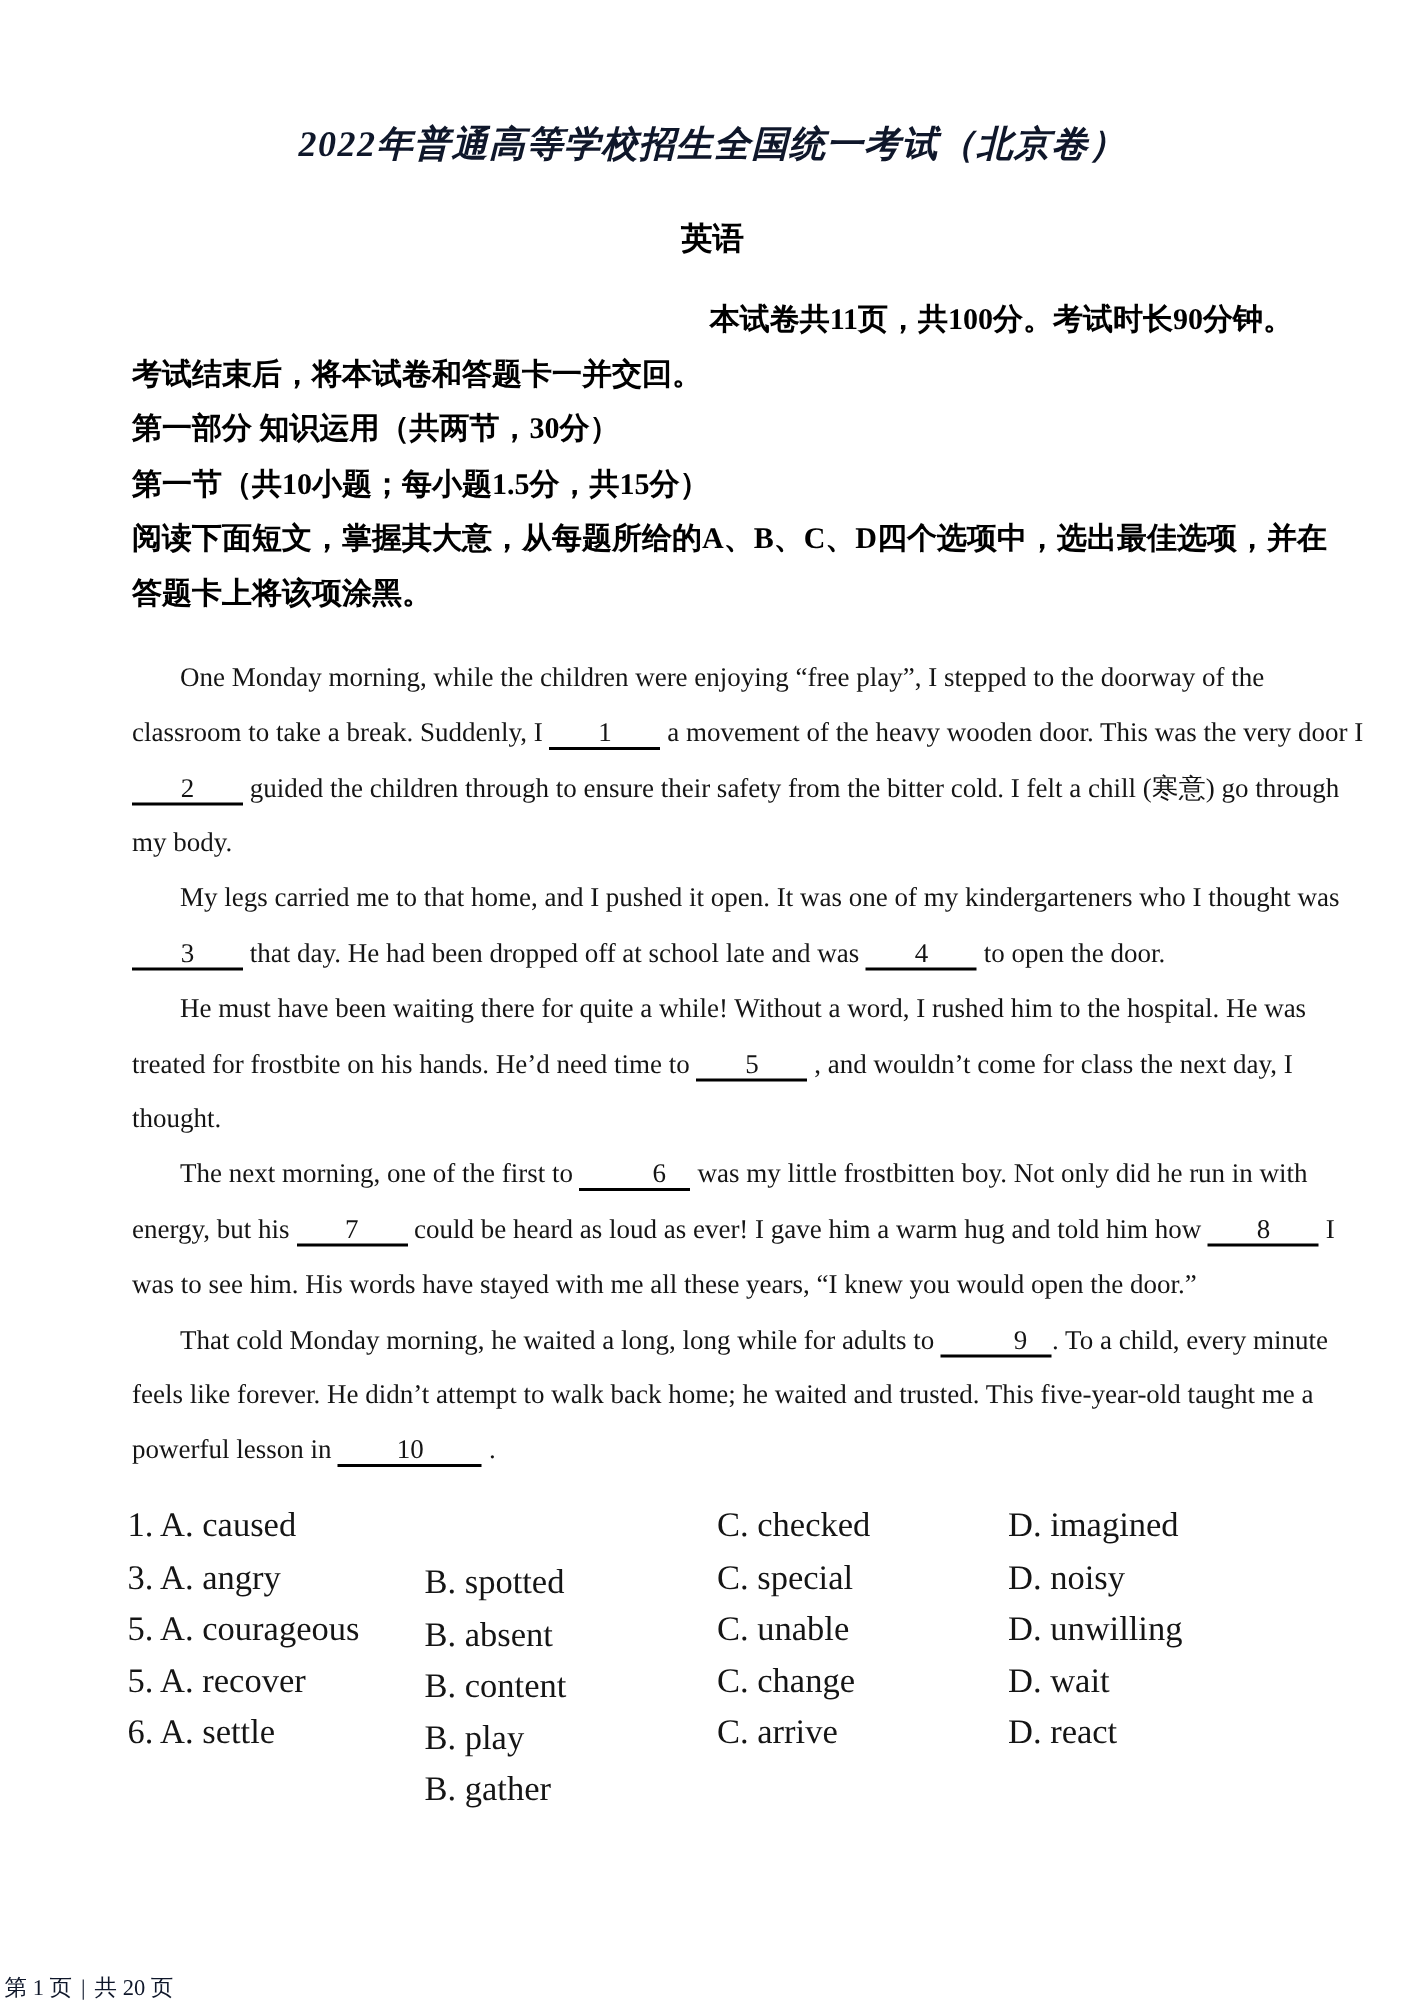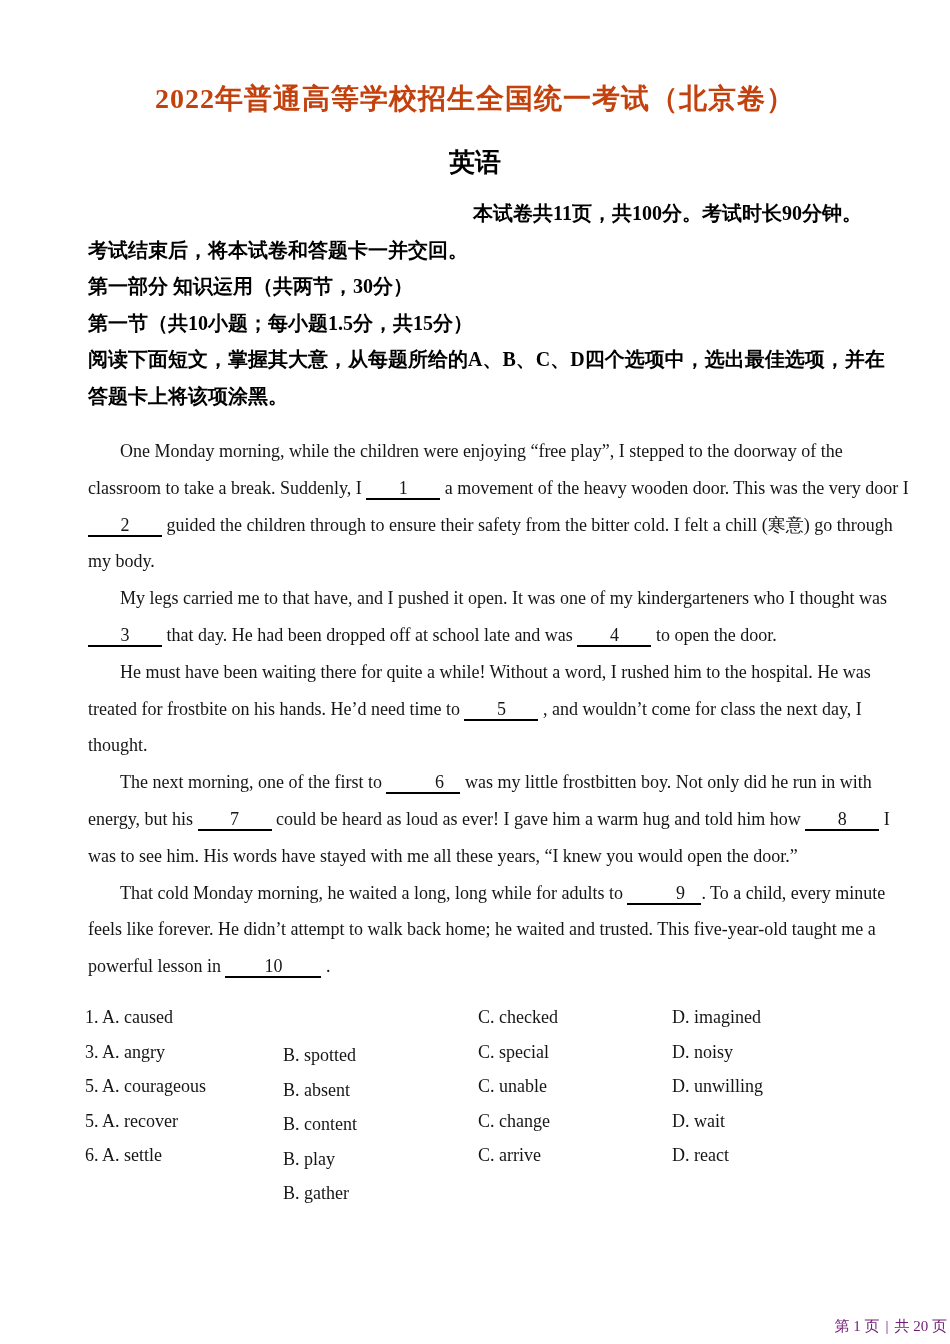--- a/index.html
+++ b/index.html
@@ -11,32 +11,33 @@
     font-family: "Liberation Serif", "DejaVu Serif", serif;
     color: #111111;
     overflow: hidden;
   }
   .title {
     position: absolute;
     top: 80px; left: 0;
     width: 100%;
     margin: 0;
     text-align: center;
-    font-size: 28px;
+    font-size: 24px;
     font-weight: 700;
-    color: #c2410c;
+    color: #0f172a;
     letter-spacing: 1px;
+    font-style: italic;
   }
   .subject {
     position: absolute;
     top: 145px; left: 0;
     width: 100%;
     margin: 0;
     text-align: center;
-    font-size: 26px;
+    font-size: 21px;
     font-weight: 700;
     color: #000000;
     font-family: Liberation Serif, serif;
   }
   .instructions {
     position: absolute;
     top: 195px; left: 88px;
     width: 774px;
     font-size: 20px;
     font-weight: 700;
@@ -61,38 +62,38 @@
     line-height: 20px;
     border-bottom: 2px solid #000000;
     text-align: center;
     color: #151515;
   }
   .blank.wide { width: 96px; }
   .options {
     position: absolute;
     top: 1000px; left: 85px;
     width: 800px;
-    font-size: 18px;
+    font-size: 23px;
     line-height: 34.6px;
     color: #151515;
   }
   .orow { position: relative; height: 34.6px; white-space: nowrap; }
   .ocell { position: absolute; top: 0; }
   .ocell.c0 { left: 0; }
   .ocell.c1 { left: 198px; margin-top: 38px; }
   .ocell.c2 { left: 393px; }
   .ocell.c3 { left: 587px; }
   .footer {
     position: absolute;
     top: 1316px; left: 0;
     width: 100%;
-    text-align: right;
+    text-align: left;
     font-size: 15px;
     line-height: 20px;
-    color: #701a75;
+    color: #0f172a;
   }
   .footer span { padding: 0 3px; }
 </style>
 </head>
 <body>
 
 <div class="page">
 
   <h1 class="title">2022年普通高等学校招生全国统一考试（北京卷）</h1>
 
@@ -105,21 +106,21 @@
     <div class="iline">第一节（共10小题；每小题1.5分，共15分）</div>
     <div class="iline">阅读下面短文，掌握其大意，从每题所给的A、B、C、D四个选项中，选出最佳选项，并在</div>
     <div class="iline">答题卡上将该项涂黑。</div>
   </div>
 
   <div class="body-text">
       <div class="pline indent">One Monday morning, while the children were enjoying “free play”, I stepped to the doorway of the</div>
       <div class="pline">classroom to take a break. Suddenly, I <span class="blank">1</span> a movement of the heavy wooden door. This was the very door I</div>
       <div class="pline"><span class="blank">2</span> guided the children through to ensure their safety from the bitter cold. I felt a chill (寒意) go through</div>
       <div class="pline">my body.</div>
-      <div class="pline indent">My legs carried me to that have, and I pushed it open. It was one of my kindergarteners who I thought was</div>
+      <div class="pline indent">My legs carried me to that home, and I pushed it open. It was one of my kindergarteners who I thought was</div>
       <div class="pline"><span class="blank">3</span> that day. He had been dropped off at school late and was <span class="blank">4</span> to open the door.</div>
       <div class="pline indent">He must have been waiting there for quite a while! Without a word, I rushed him to the hospital. He was</div>
       <div class="pline">treated for frostbite on his hands. He’d need time to <span class="blank">5</span> , and wouldn’t come for class the next day, I</div>
       <div class="pline">thought.</div>
       <div class="pline indent">The next morning, one of the first to <span class="blank">6</span> was my little frostbitten boy. Not only did he run in with</div>
       <div class="pline">energy, but his <span class="blank">7</span> could be heard as loud as ever! I gave him a warm hug and told him how <span class="blank">8</span> I</div>
       <div class="pline">was to see him. His words have stayed with me all these years, “I knew you would open the door.”</div>
       <div class="pline indent">That cold Monday morning, he waited a long, long while for adults to <span class="blank">9</span>. To a child, every minute</div>
       <div class="pline">feels like forever. He didn’t attempt to walk back home; he waited and trusted. This five-year-old taught me a</div>
       <div class="pline">powerful lesson in <span class="blank wide">10</span> .</div>

